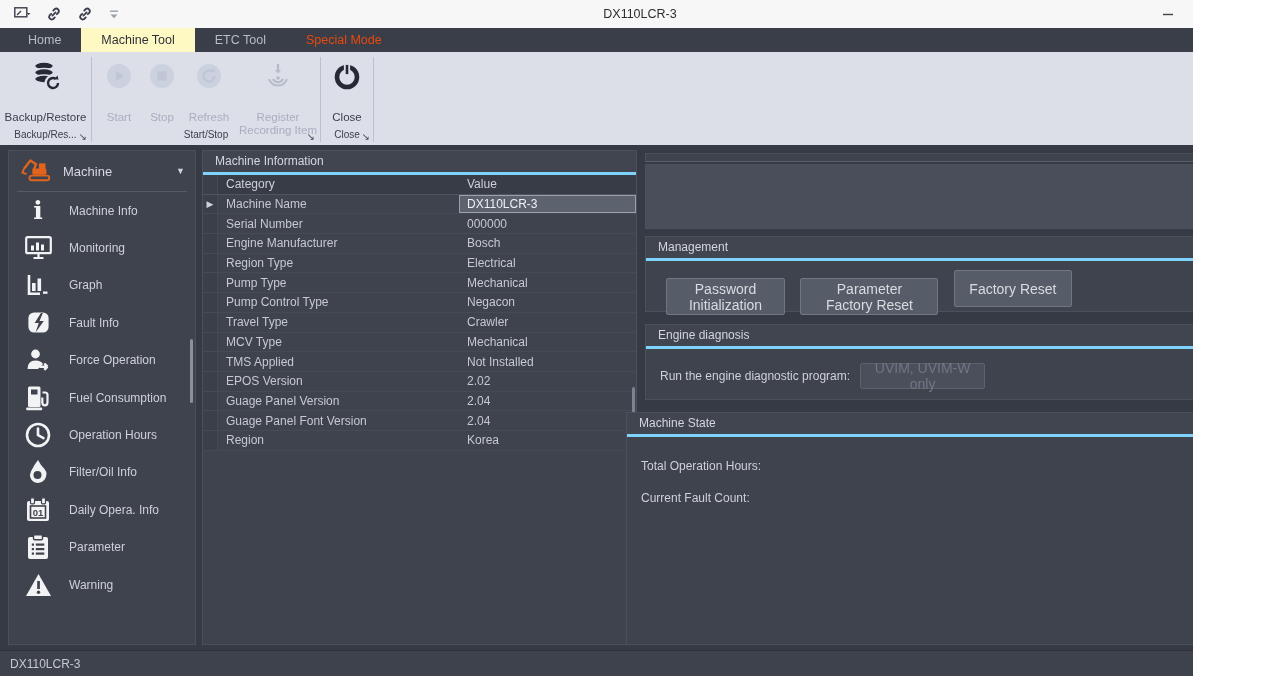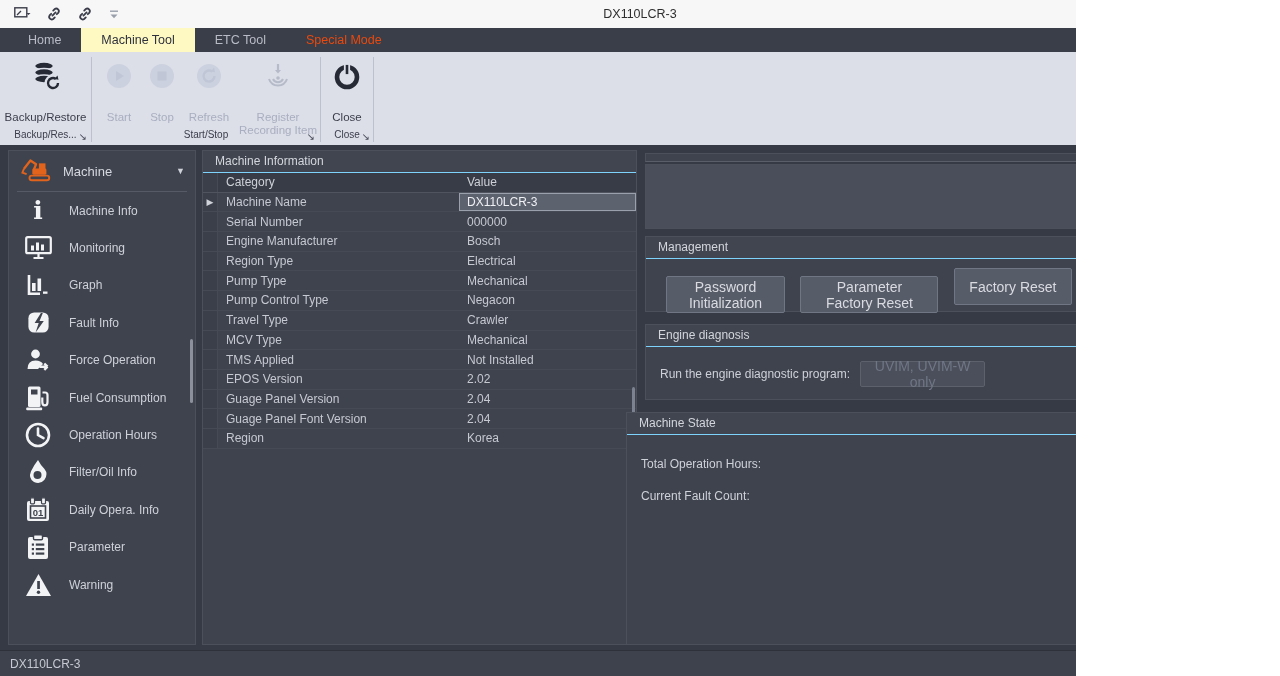--- a/index.html
+++ b/index.html
@@ -1,16 +1,16 @@
 <!DOCTYPE html>
 <html><head>
 <meta charset="utf-8">
 <style>
   html,body{margin:0;padding:0;}
-  #root{position:relative;width:1076px;height:676px;overflow:hidden;
+  #root{position:relative;width:1193px;height:676px;overflow:hidden;
         font-family:"Liberation Sans",sans-serif;background:#363a44;-webkit-font-smoothing:antialiased;}
   
   .titlebar{position:absolute;left:0;top:0;width:1280px;height:28px;background:#f7f7f7;
             display:flex;align-items:center;}
   .qat{display:flex;align-items:center;gap:15px;margin-left:14px;}
   .qat .qbtn{display:flex;align-items:center;cursor:default;}
   .win-title{position:absolute;left:0;right:0;text-align:center;font-size:12.5px;color:#2e2e2e;}
   .wincontrols{position:absolute;right:0;top:0;height:28px;display:flex;}
   .wincontrols span{width:45px;height:28px;display:flex;align-items:center;justify-content:center;}
   
@@ -26,21 +26,21 @@
         font-size:11.5px;color:#3b3e4a;text-align:center;line-height:13px;gap:15px;}
   .rbtn .ricon{height:40px;display:flex;align-items:center;justify-content:center;}
   .rbtn.disabled{color:#a9aec0;}
   .glabel{position:absolute;left:0;right:0;bottom:2px;height:18px;display:flex;align-items:center;
           justify-content:center;font-size:10px;color:#3b3e4a;}
   .glaunch{position:absolute;bottom:3px;font-size:10px;color:#4a4e5a;}
   .rsep{position:absolute;top:5px;bottom:3px;width:1px;background:#bdc1cd;}
   
   .panel{position:absolute;background:#3f434e;border:1px solid #4c505b;box-sizing:border-box;}
   .sec-title{height:21px;line-height:21px;padding-left:12px;font-size:12px;color:#d3d6dc;
-             background:#41454f;border-bottom:1px solid #7dd3fc;}
+             background:#41454f;border-bottom:3px solid #7dd3fc;}
   
   .sb-header{display:flex;align-items:center;height:40px;padding:0 10px 0 12px;}
   .sb-header .sb-caption{font-size:13px;color:#d6d9df;margin-left:10px;flex:1;}
   .sb-divider{height:1px;background:#565a66;margin:0 8px;}
   .sb-item{display:flex;align-items:center;height:37.4px;padding-left:14px;}
   .sb-item .sb-ic{width:30px;display:flex;justify-content:center;align-items:center;}
   .sb-item .sb-label{margin-left:16px;font-size:12px;color:#ced1d8;line-height:14px;width:112px;}
   .sb-thumb{position:absolute;right:2px;top:188px;width:3px;height:64px;background:#8b909c;border-radius:2px;}
   
   .mi-row{display:flex;height:19.7px;box-sizing:border-box;align-items:center;

